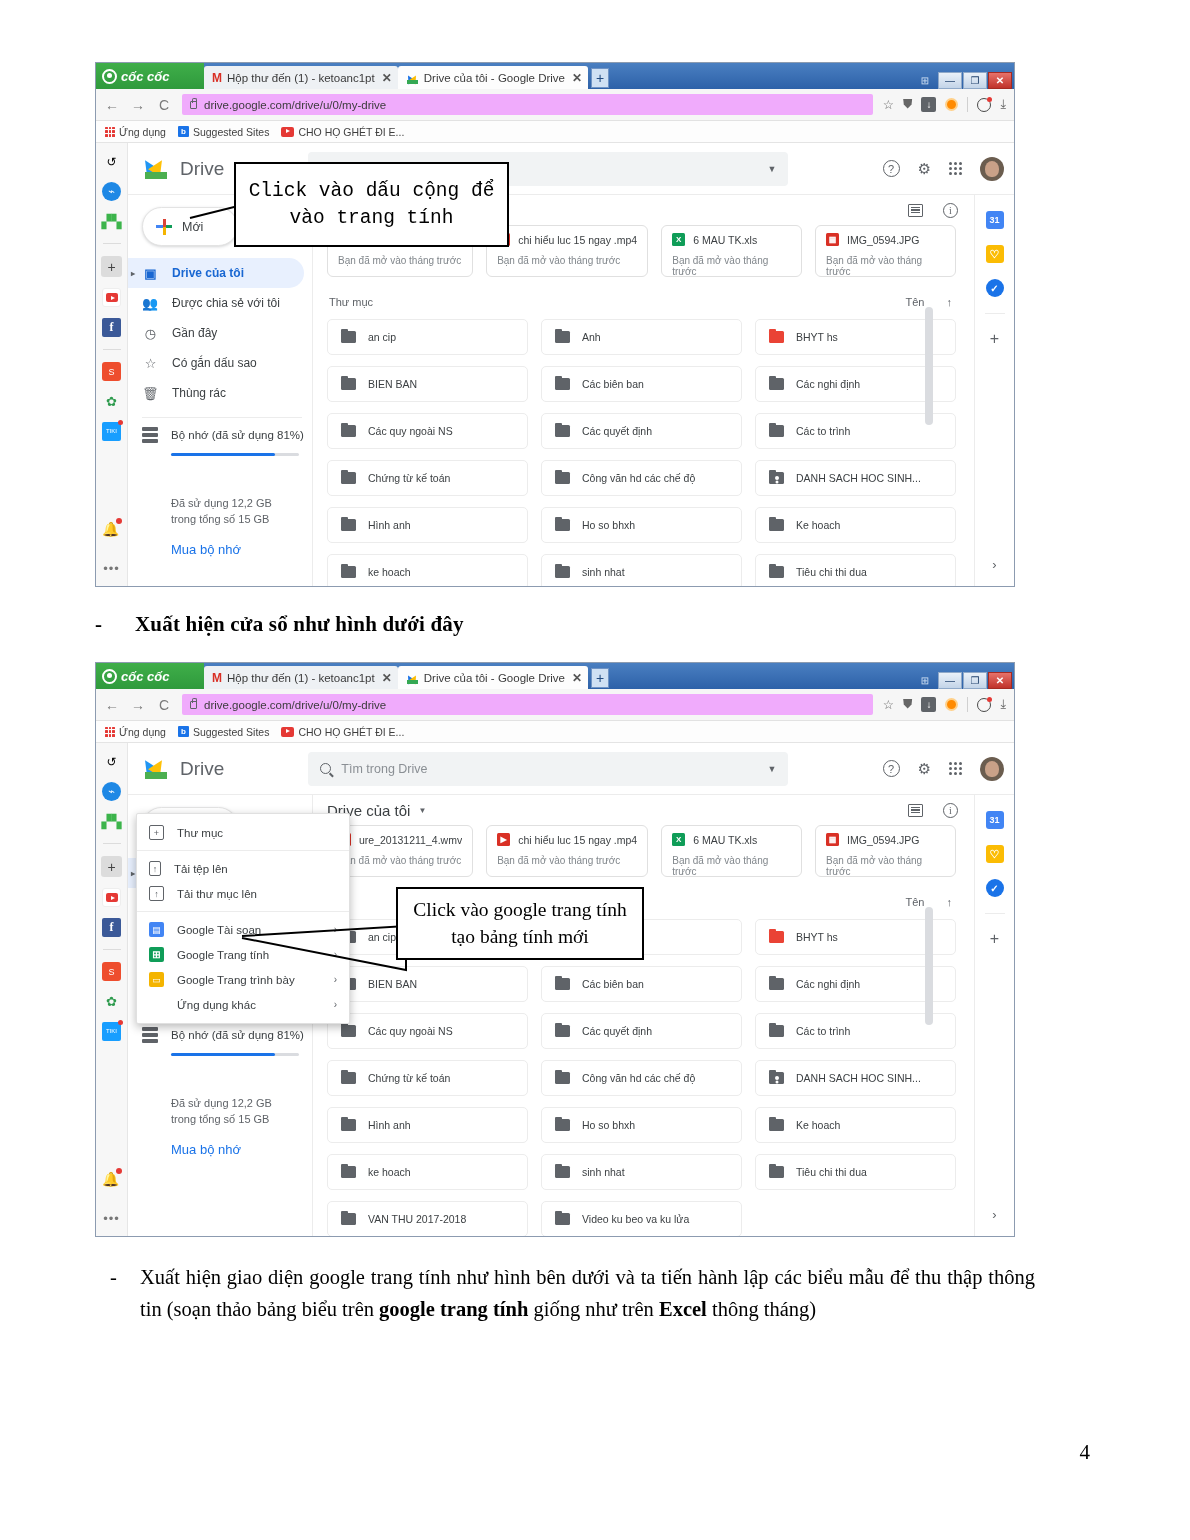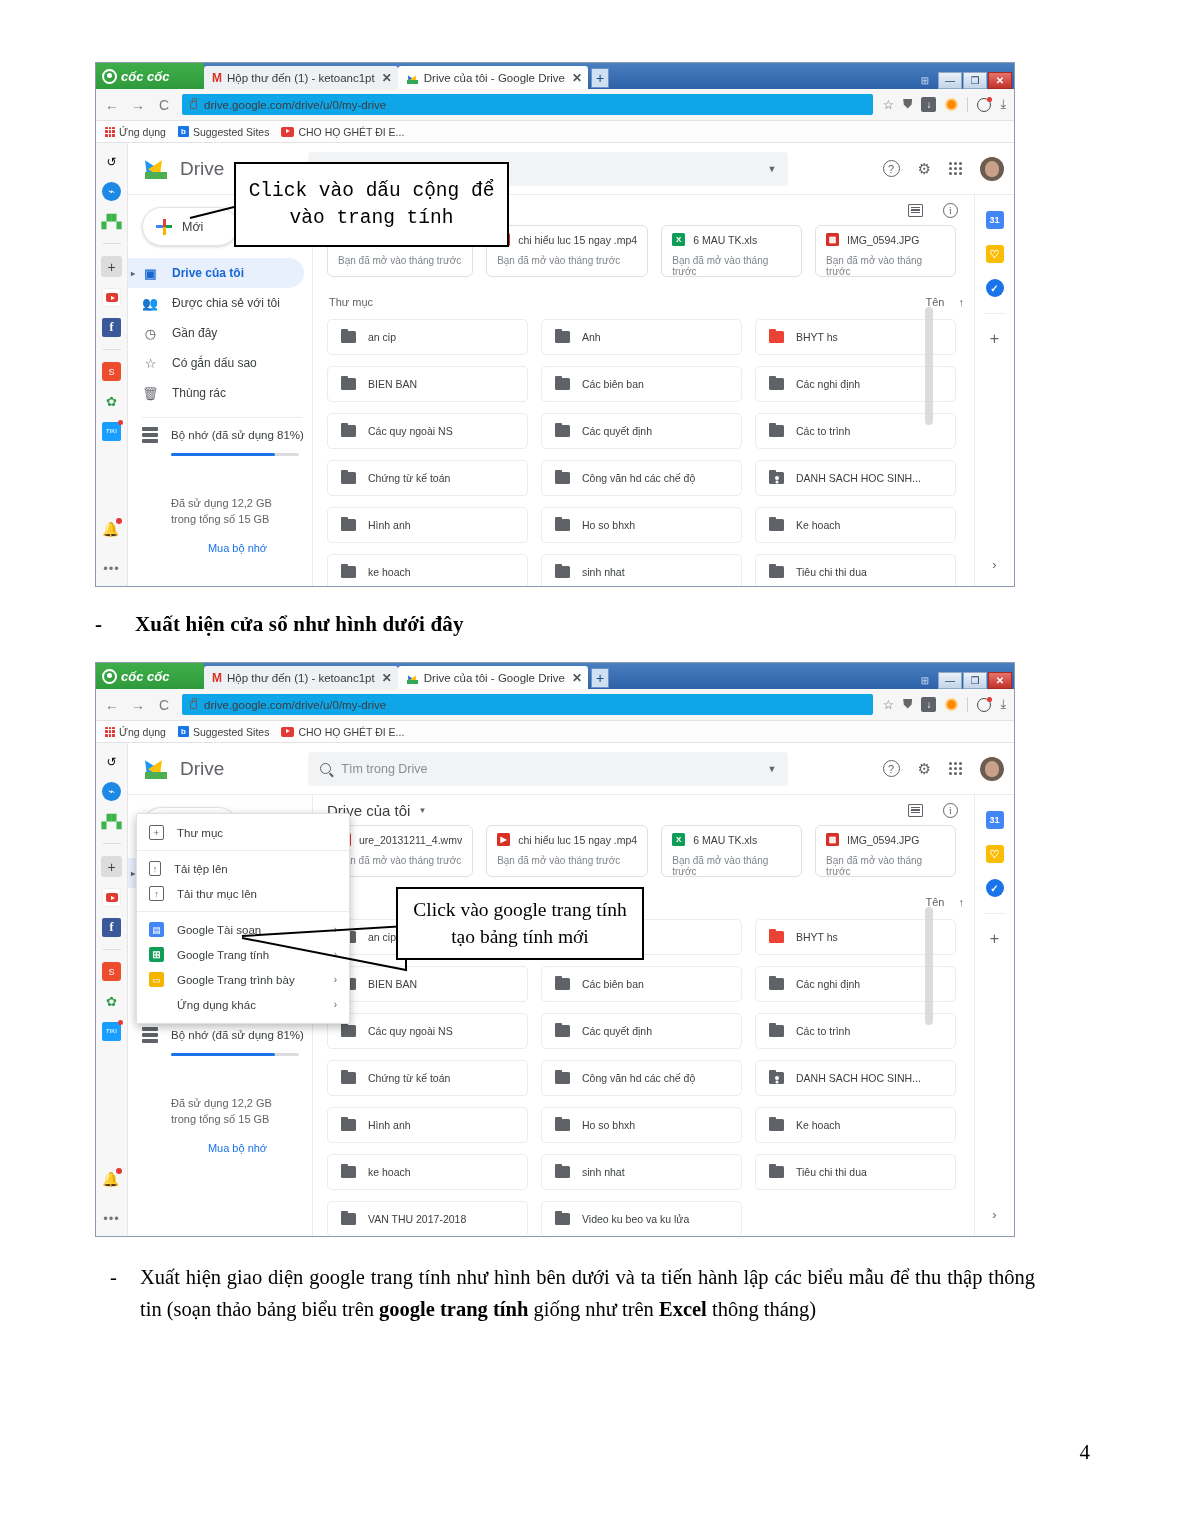--- a/index.html
+++ b/index.html
@@ -102,21 +102,21 @@
   .winbtn.close { background:linear-gradient(#e7726a,#c0322a); border-color:#a52a22; color:#fff; font-weight:bold; }
   .winbtn.pin { background:transparent;border:none;color:#cfe0f3; }
 
   
   .omni {
     height:32px; background:#f6f6f6; border-bottom:1px solid #e2e2e2;
     display:flex; align-items:center; gap:10px; padding:0 8px;
   }
   .navico { color:#7a7a7a; font-size:14px; width:16px; text-align:center; }
   .urlbar {
-    flex:1; height:21px; background:#0ea5e9; border-radius:2px;
+    flex:1; height:21px; background:#f0abfc; border-radius:2px;
     display:flex; align-items:center; gap:7px; padding:0 8px;
     font-size:11.5px; color:#3c3c3c;
   }
   .lock {
     width:7px;height:8px;border:1.4px solid #5f6368;border-radius:1px;
     position:relative; flex:none; margin-top:1px;
   }
   .lock:before{content:"";position:absolute;left:1px;top:-4px;width:3px;height:4px;border:1.4px solid #5f6368;border-bottom:none;border-radius:2px 2px 0 0;}
   .omni-acts { display:flex; align-items:center; gap:9px; }
   .omni-acts .ic { font-size:12.5px; color:#666; }
@@ -219,21 +219,21 @@
   .navitem .nico { width:17px;height:17px;display:flex;align-items:center;justify-content:center;font-size:13px;color:#5f6368; }
   .navitem.active .nico { color:#1967d2; }
   .hr { height:1px;background:#ececec;margin:9px 10px 9px 14px; }
   .storage { padding-left:14px; }
   .storage-row { display:flex; align-items:center; gap:13px; font-size:11.5px; color:#3c4043; }
   .srv { width:16px;height:16px; display:flex; flex-direction:column; justify-content:space-between; }
   .srv i { height:4px; background:#5f6368; border-radius:1px; }
   .bar { width:128px;height:3px;background:#dadce0;border-radius:2px;margin:10px 0 8px 29px;position:relative; }
   .bar i { position:absolute;left:0;top:0;height:3px;background:#1a73e8;border-radius:2px; }
   .stxt { font-size:11px;color:#5f6368;line-height:1.45;margin-left:29px;width:120px;margin-top:40px; }
-  .buylink { font-size:11px;color:#1a73e8;margin:14px 0 0 21px;text-align:center; }
+  .buylink { font-size:13px;color:#1a73e8;margin:14px 0 0 29px; }
 
   
   .dmain { flex:1; position:relative; overflow:hidden; background:#fff; padding:0 0 0 14px; }
   .crumbrow { height:30px; display:flex; align-items:center; gap:8px; font-size:15px; color:#3c4043; padding-right:16px; }
   .crumbrow .caret { font-size:8px;color:#5f6368; }
   .viewacts { margin-left:auto; display:flex; align-items:center; gap:20px; }
   .listic { width:15px;height:13px;border:1.4px solid #5f6368;border-radius:1px;display:flex;flex-direction:column;justify-content:space-evenly;padding:1px 2px; }
   .listic i{height:1.4px;background:#5f6368;}
   .infoic{width:15px;height:15px;border:1.4px solid #5f6368;border-radius:50%;color:#5f6368;font-size:10px;display:flex;align-items:center;justify-content:center;font-family:"Liberation Serif",serif;}
 
@@ -241,21 +241,21 @@
   .qcard { border:1px solid #e0e0e0; border-radius:6px; height:52px; padding:7px 10px; }
   .qtitle { display:flex;align-items:center;gap:8px;font-size:10.5px;color:#3c4043;white-space:nowrap;overflow:hidden; }
   .qsub { font-size:10px;color:#80868b;margin-top:9px; }
   .ftype { width:13px;height:13px;border-radius:1.5px;flex:none;display:flex;align-items:center;justify-content:center;font-size:8px;color:#fff;font-weight:bold; }
   .ftype.wmv{background:#d93025;}
   .ftype.mp4{background:#d93025;}
   .ftype.xls{background:#0f9d58;}
   .ftype.jpg{background:#d93025;}
 
   .sectlabel { font-size:11px;color:#5f6368;margin:19px 0 11px 2px; display:flex; align-items:center; }
-  .sortby { margin-left:auto; margin-right:10px; display:flex;align-items:center;gap:14px;font-size:11px;color:#5f6368; }
+  .sortby { margin-left:auto; margin-right:22px; display:flex;align-items:center;gap:22px;font-size:11px;color:#5f6368; }
 
   .foldgrid { display:grid; grid-template-columns:repeat(3,1fr); gap:11px 13px; padding-right:18px; }
   .fcard {
     border:1px solid #ececec; border-radius:5px; height:36px;
     display:flex; align-items:center; gap:12px; padding-left:13px;
     font-size:10.5px; color:#3c4043; background:#fff; white-space:nowrap; overflow:hidden;
   }
   .fico { width:15px;height:12px;background:#5f6368;border-radius:1.5px;position:relative;flex:none; }
   .fico:before{content:"";position:absolute;left:0;top:-2.5px;width:7px;height:3px;background:#5f6368;border-radius:1px 1px 0 0;}
   .fico.red{background:#ea4335;}

